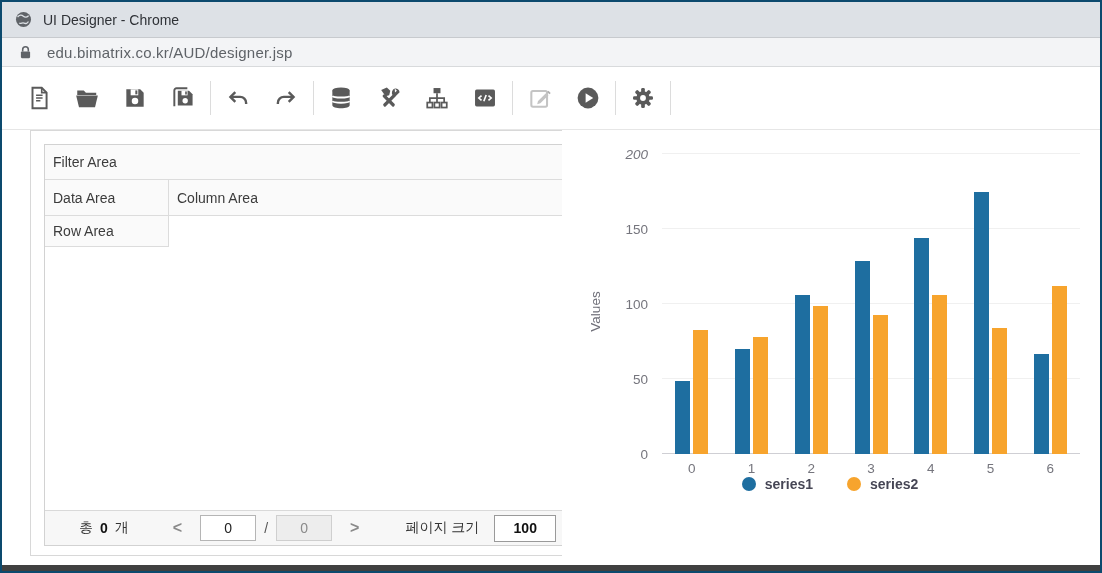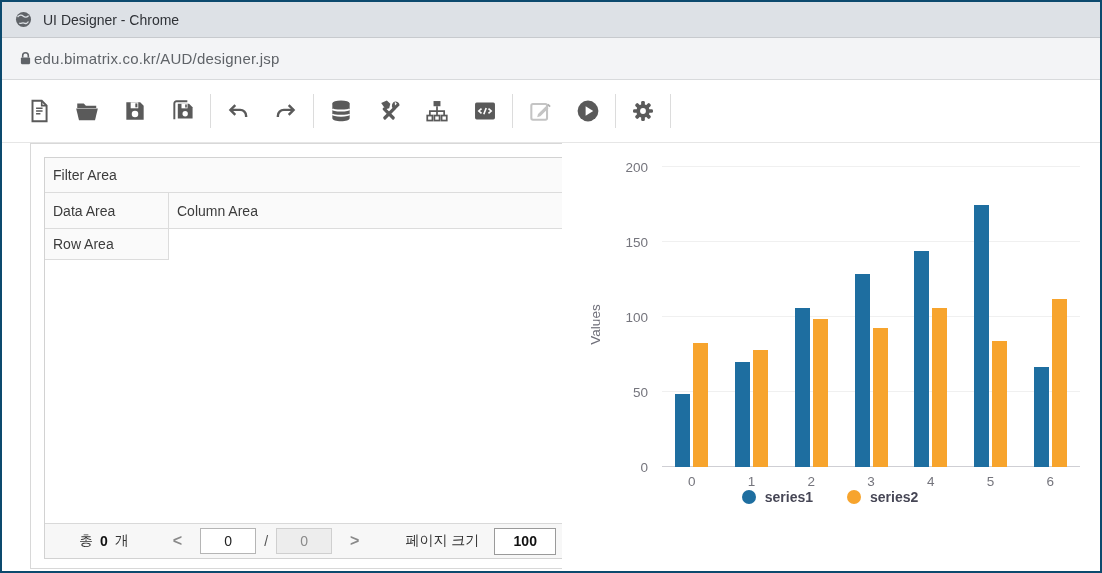--- a/index.html
+++ b/index.html
@@ -4,21 +4,21 @@
 <style>
   * { margin:0; padding:0; box-sizing:border-box; }
   html,body { background:#fff; font-family:"Liberation Sans","DejaVu Sans",sans-serif; }
   .window{ position:relative; width:1102px; height:573px; border:2px solid #0c4a6e; background:#404040; overflow:hidden; }
 
   
   .titlebar{ height:36px; background:#dde1e6; border-bottom:1px solid #c7cace; display:flex; align-items:center; padding-left:12px; gap:10px; }
   .titlebar .title{ font-size:14px; color:#2f3237; }
 
   
-  .addressbar{ height:42px; background:#f3f4f6; border-bottom:1px solid #d8dadc; display:flex; align-items:center; padding-left:15px; }
+  .addressbar{ height:29px; background:#f3f4f6; border-bottom:1px solid #d8dadc; display:flex; align-items:center; padding-left:15px; gap:13px; }
   .addressbar .url{ font-size:15px; color:#5f6368; letter-spacing:.2px; }
 
   
   .toolbar{ height:63px; background:#fff; border-bottom:1px solid #e6e6e6; display:flex; align-items:center; padding-left:13px; }
   .tb-btn{ width:30px; height:30px; margin:0 9px; border:none; background:transparent; display:flex; align-items:center; justify-content:center; cursor:pointer; }
   .tb-btn svg{ width:26px; height:26px; }
   .tb-sep{ width:1px; height:34px; background:#dcdcdc; margin:0 3px; }
 
   
   .content{ position:relative; height:435px; background:#fff; }
@@ -237,21 +237,21 @@
       </div>
     </div>
 
     <div class="chart-panel">
       <div class="y-axis-title">Values</div>
       <div class="chart-y-labels">
           <div class="ytick" style="bottom: 0%;">0</div>
           <div class="ytick" style="bottom: 25%;">50</div>
           <div class="ytick" style="bottom: 50%;">100</div>
           <div class="ytick" style="bottom: 75%;">150</div>
-          <div class="ytick" style="bottom: 100%;">200</div>
+          <div class="ytick" style="bottom: 100%; font-style: italic;">200</div>
         </div>
       <div class="chart-plot">
           <div class="gridline" style="bottom: 100%;"></div>
           <div class="gridline" style="bottom: 75%;"></div>
           <div class="gridline" style="bottom: 50%;"></div>
           <div class="gridline" style="bottom: 25%;"></div>
           <div class="gridline axisline" style="bottom: 0%;"></div>
         <div class="chart-bars">
             <div class="bar-group">
               <div class="bar" style="height: 24.5%; background: rgb(30, 110, 160);"></div>

